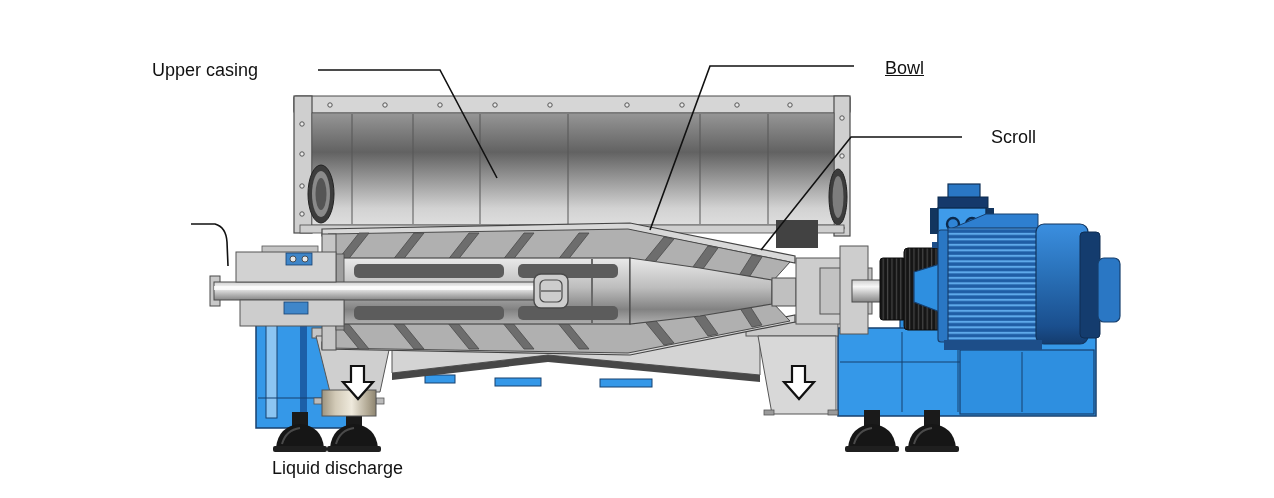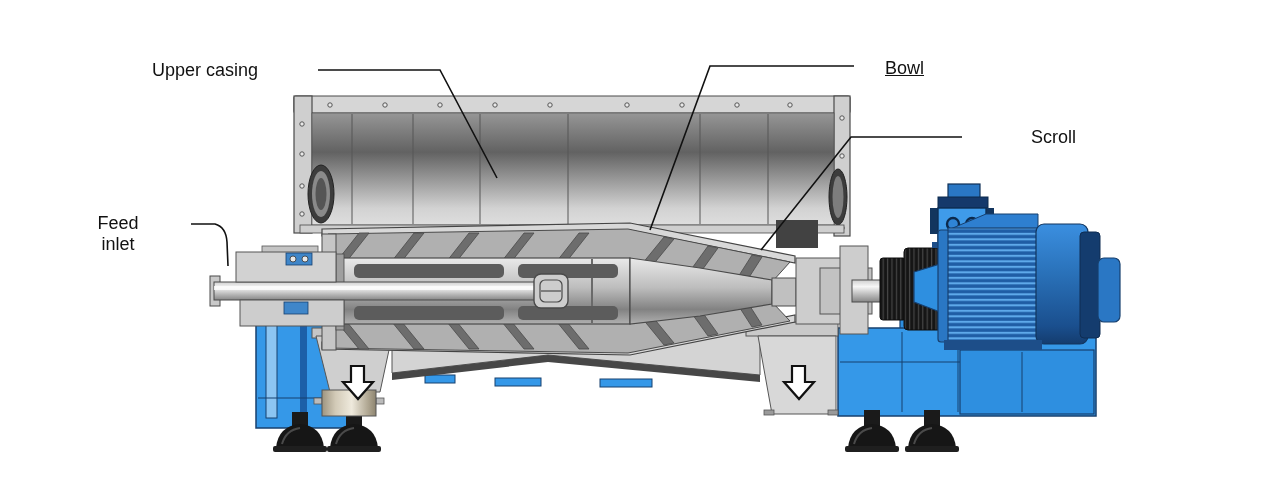--- a/index.html
+++ b/index.html
@@ -283,22 +283,19 @@
     <path d="M854,66 H710 L650,230"></path>
     <path d="M962,137 H851 L761,250"></path>
     <path d="M191,224 L215,224 Q226,227 227,242 L228,266"></path>
   </g>
 </svg>
 
 <div class="lbl" style="left:152px;top:60px;">Upper casing</div>
 
 <div class="lbl" style="left:885px;top:58px;text-decoration:underline;">Bowl</div>
 
-<div class="lbl" style="left:991px;top:127px;margin-left:40px;">Scroll</div>
-
-<div class="lbl center" style="left:86px;top:213px;width:64px;">
-  <span>Feed</span><br>
-  <span>inlet</span>
+<div class="lbl" style="left:991px;top:127px;">Scroll</div>
+
+
+<div class="lbl" style="left:272px;top:458px;">Liquid discharge</div>
+
+
 </div>
 
-
-
-</div>
-
 </body></html>

